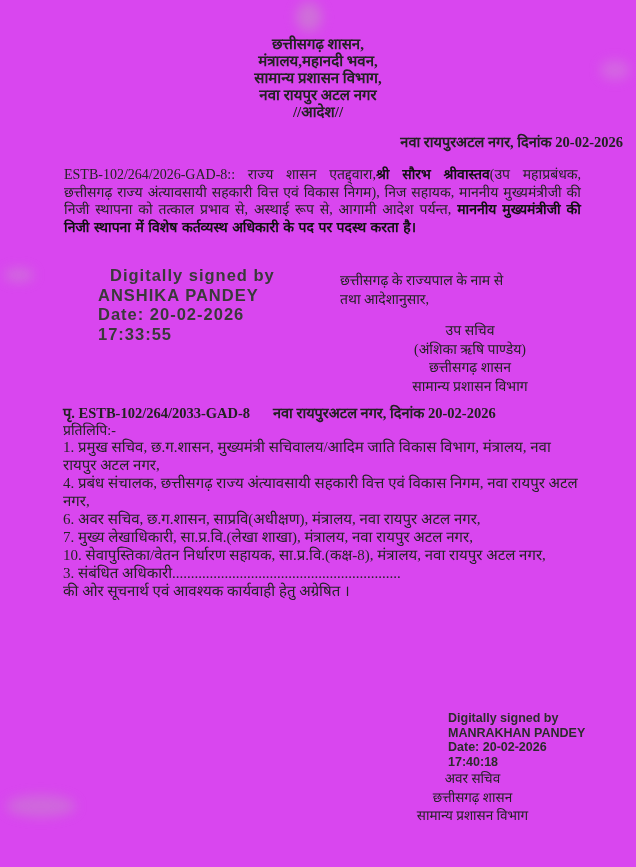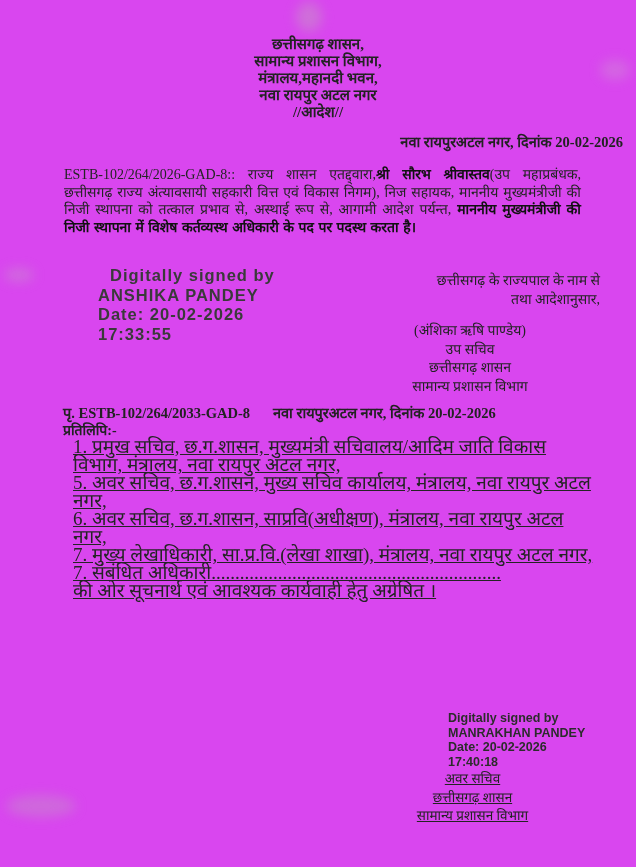--- a/index.html
+++ b/index.html
@@ -58,82 +58,80 @@
     font-weight: 600;
     line-height: 19.5px;
     letter-spacing: 1px;
     color: #3a3a3a;
   }
   .sig-stamp-1 .l1 { padding-left: 12px; }
 
   .authority-on-behalf {
     position: absolute;
     left: 340px; top: 271px; width: 260px;
-    text-align: right;
+    text-align: left;
     font-size: 14px;
     line-height: 19px;
     color: #232323;
   }
   .authority-signatory {
     position: absolute;
     left: 340px; top: 322px; width: 260px;
     text-align: center;
     font-size: 14px;
     line-height: 18.5px;
     color: #232323;
   }
   .ref-row { position: absolute; top: 402px; left: 0; width: 636px; font-size: 14.5px; font-weight: 600; color: #222; }
   .ref-row .ref2 { position: absolute; left: 63px; top: 0; white-space: nowrap; }
   .ref-row .date2 { position: absolute; left: 273px; top: 0; white-space: nowrap; }
   .copy-label {
     position: absolute; top: 420px; left: 63px;
-    font-size: 14px; font-weight: 700; color: #222;
+    font-size: 14px; font-weight: 400; color: #222;
   }
   .copy-list {
     position: absolute;
-    top: 438px; left: 73px; width: 521px;
-    font-size: 19px;
+    top: 438px; left: 63px; width: 521px;
+    font-size: 15px;
     line-height: 18px;
     color: #242424;
-    text-decoration: underline;
   }
   .copy-list .item { text-align: left; }
 
   .sig-stamp-2 {
     position: absolute;
     left: 448px; top: 711px;
     font-family: "Liberation Sans", "DejaVu Sans", sans-serif;
     font-size: 12.5px;
     font-weight: 600;
     line-height: 14.5px;
     color: #2c2c2c;
   }
   .designation-2 {
     position: absolute;
     left: 395px; top: 770px; width: 155px;
     text-align: center;
     font-size: 13.5px;
     line-height: 18.5px;
     color: #232323;
-    text-decoration: underline;
   }
 </style>
 </head>
 <body>
 
 <div class="page">
   <div class="artifact a1"></div>
   <div class="artifact a2"></div>
   <div class="artifact a3"></div>
   <div class="artifact a4"></div>
 
   <div class="letterhead">
     <div>छत्तीसगढ़ शासन,</div>
+    <div>मंत्रालय,महानदी भवन,</div>
     <div>सामान्य प्रशासन विभाग,</div>
-    <div>मंत्रालय,महानदी भवन,</div>
     <div>नवा रायपुर अटल नगर</div>
     <div>//आदेश//</div>
   </div>
 
   <div class="dateline-top">नवा रायपुरअटल नगर, दिनांक 20-02-2026</div>
 
   <p class="order-para"><span>ESTB-102/264/2026-GAD-8:: </span><span>राज्य शासन एतद्द्वारा,</span><b>श्री सौरभ श्रीवास्तव</b><span>(उप महाप्रबंधक, छत्तीसगढ़ राज्य अंत्यावसायी सहकारी वित्त एवं विकास निगम), निज सहायक, माननीय मुख्यमंत्रीजी की निजी स्थापना को तत्काल प्रभाव से, अस्थाई रूप से, आगामी आदेश पर्यन्त, </span><b>माननीय मुख्यमंत्रीजी की निजी स्थापना में विशेष कर्तव्यस्थ अधिकारी के पद पर पदस्थ करता है।</b></p>
 
   <div class="sig-stamp-1">
     <div class="l1">Digitally signed by</div>
@@ -141,39 +139,40 @@
     <div>Date: 20-02-2026</div>
     <div>17:33:55</div>
   </div>
 
   <div class="authority-on-behalf">
     <div>छत्तीसगढ़ के राज्यपाल के नाम से</div>
     <div>तथा आदेशानुसार,</div>
   </div>
 
   <div class="authority-signatory">
+    <div>उप सचिव</div>
     <div>(अंशिका ऋषि पाण्डेय)</div>
-    <div>उप सचिव</div>
     <div>छत्तीसगढ़ शासन</div>
     <div>सामान्य प्रशासन विभाग</div>
   </div>
 
   <div class="ref-row">
     <span class="ref2">पृ. ESTB-102/264/2033-GAD-8</span>
     <span class="date2">नवा रायपुरअटल नगर, दिनांक 20-02-2026</span>
   </div>
 
   <div class="copy-label">प्रतिलिपि:-</div>
 
   <div class="copy-list">
     <div class="item">1. प्रमुख सचिव, छ.ग.शासन, मुख्यमंत्री सचिवालय/आदिम जाति विकास विभाग, मंत्रालय, नवा रायपुर अटल नगर,</div>
-    <div class="item">5. अवर सचिव, छ.ग.शासन, मुख्य सचिव कार्यालय, मंत्रालय, नवा रायपुर अटल नगर,</div>
+    <div class="item">4. प्रबंध संचालक, छत्तीसगढ़ राज्य अंत्यावसायी सहकारी वित्त एवं विकास निगम, नवा रायपुर अटल नगर,</div>
     <div class="item">6. अवर सचिव, छ.ग.शासन, साप्रवि(अधीक्षण), मंत्रालय, नवा रायपुर अटल नगर,</div>
     <div class="item">7. मुख्य लेखाधिकारी, सा.प्र.वि.(लेखा शाखा), मंत्रालय, नवा रायपुर अटल नगर,</div>
-    <div class="item">7. संबंधित अधिकारी.............................................................</div>
+    <div class="item">10. सेवापुस्तिका/वेतन निर्धारण सहायक, सा.प्र.वि.(कक्ष-8), मंत्रालय, नवा रायपुर अटल नगर,</div>
+    <div class="item">3. संबंधित अधिकारी.............................................................</div>
     <div class="item">की ओर सूचनार्थ एवं आवश्यक कार्यवाही हेतु अग्रेषित ।</div>
   </div>
 
   <div class="sig-stamp-2">
     <div>Digitally signed by</div>
     <div>MANRAKHAN PANDEY</div>
     <div>Date: 20-02-2026</div>
     <div>17:40:18</div>
   </div>
 

